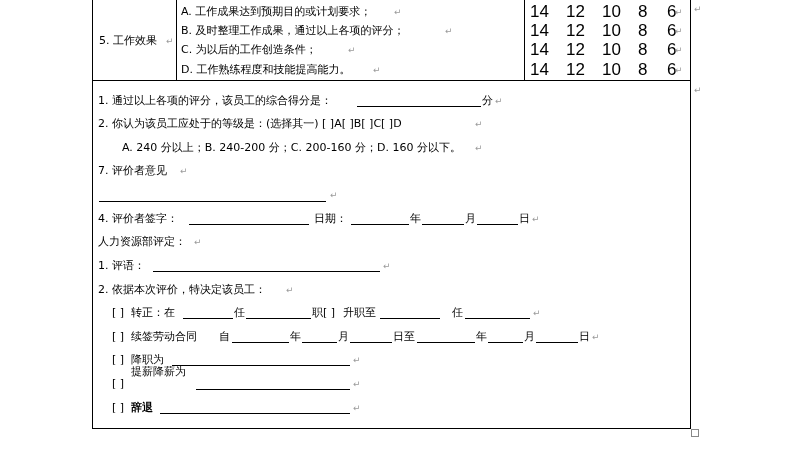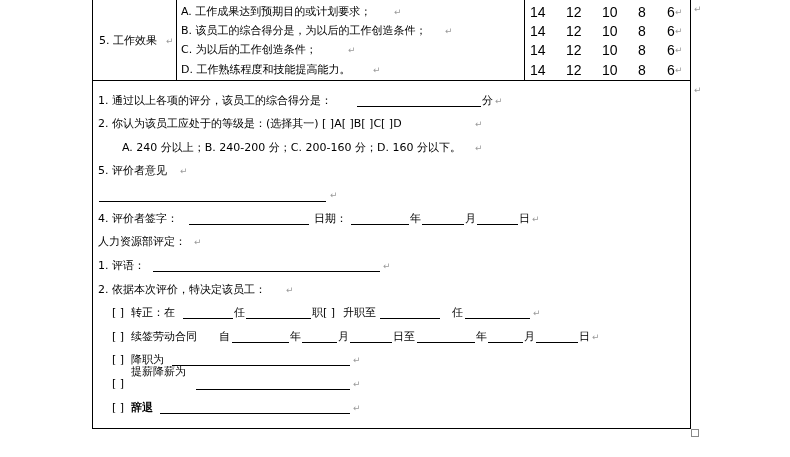--- a/index.html
+++ b/index.html
@@ -3,21 +3,21 @@
 <meta charset="utf-8">
 <style>
   html, body { margin:0; padding:0; background:#ffffff; }
   body { width:790px; height:457px; position:relative; overflow:hidden;
          font-family:"DejaVu Sans", "Liberation Sans", sans-serif; font-size:11px; color:#000; }
   .abs { position:absolute; white-space:nowrap; line-height:14px; }
   .vline { position:absolute; width:1px; background:#000; }
   .hline { position:absolute; height:1px; background:#000; }
   .mark { color:#9a9a9a; font-size:9px; margin-left:2px; }
   .blank { display:inline-block; border-bottom:1px solid #000; height:11px; vertical-align:baseline; }
-  .num { position:absolute; line-height:14px; font-family:"Liberation Sans", sans-serif; font-size:14px; }
+  .num { position:absolute; line-height:14px; font-family:"Liberation Sans", sans-serif; font-size:17px; }
   .endcell { position:absolute; width:6px; height:6px; border:1px solid #888; }
 </style>
 </head>
 <body>
 
 <div class="vline" style="left:92px;top:0;height:429px;"></div>
 <div class="vline" style="left:690px;top:0;height:429px;"></div>
 <div class="vline" style="left:176px;top:0;height:81px;"></div>
 <div class="vline" style="left:524px;top:0;height:81px;"></div>
 <div class="hline" style="left:92px;top:80px;width:599px;"></div>
@@ -30,21 +30,21 @@
   <span class="abs" style="left:99px;top:34px;">5. 工作效果</span>
   <span class="abs mark" style="left:164px;top:34px;">↵</span>
 </div>
 
 <div>
   <div>
     <span class="abs" style="left:181px;top:5px;">A. 工作成果达到预期目的或计划要求；</span>
     <span class="abs mark" style="left:392px;top:5px;">↵</span>
   </div>
   <div>
-    <span class="abs" style="left:181px;top:24px;">B. 该员工的综合得分是，为以后的工作创造条件；</span>
+    <span class="abs" style="left:181px;top:24px;">B. 及时整理工作成果，通过以上各项的评分；</span>
     <span class="abs mark" style="left:443px;top:24px;">↵</span>
   </div>
   <div>
     <span class="abs" style="left:181px;top:43px;">C. 为以后的工作创造条件；</span>
     <span class="abs mark" style="left:346px;top:43px;">↵</span>
   </div>
   <div>
     <span class="abs" style="left:181px;top:63px;">D. 工作熟练程度和技能提高能力。</span>
     <span class="abs mark" style="left:371px;top:63px;">↵</span>
   </div>
@@ -86,21 +86,21 @@
   <span class="abs" style="left:98px;top:94px;">1. 通过以上各项的评分，该员工的综合得分是：</span>
   <span class="blank abs" style="left:357px;top:95px;width:124px;"></span>
   <span class="abs" style="left:482px;top:94px;">分</span>
   <span class="abs mark" style="left:493px;top:94px;">↵</span>
 
   <span class="abs" style="left:98px;top:117px;">2. 你认为该员工应处于的等级是：(选择其一) [  ]A[  ]B[  ]C[  ]D</span>
   <span class="abs mark" style="left:473px;top:117px;">↵</span>
   <span class="abs" style="left:122px;top:141px;">A. 240 分以上；B. 240-200 分；C. 200-160 分；D. 160 分以下。</span>
   <span class="abs mark" style="left:473px;top:141px;">↵</span>
 
-  <span class="abs" style="left:98px;top:164px;">5. 评价者意见</span>
+  <span class="abs" style="left:98px;top:164px;">7. 评价者意见</span>
   <span class="abs mark" style="left:178px;top:164px;">↵</span>
   <span class="blank abs" style="left:99px;top:190px;width:227px;"></span>
   <span class="abs mark" style="left:328px;top:188px;">↵</span>
 
   <span class="abs" style="left:98px;top:212px;">4. 评价者签字：</span>
   <span class="blank abs" style="left:189px;top:213px;width:120px;"></span>
   <span class="abs" style="left:314px;top:212px;">日期：</span>
   <span class="blank abs" style="left:351px;top:213px;width:58px;"></span>
   <span class="abs" style="left:410px;top:212px;">年</span>
   <span class="blank abs" style="left:422px;top:213px;width:42px;"></span>

